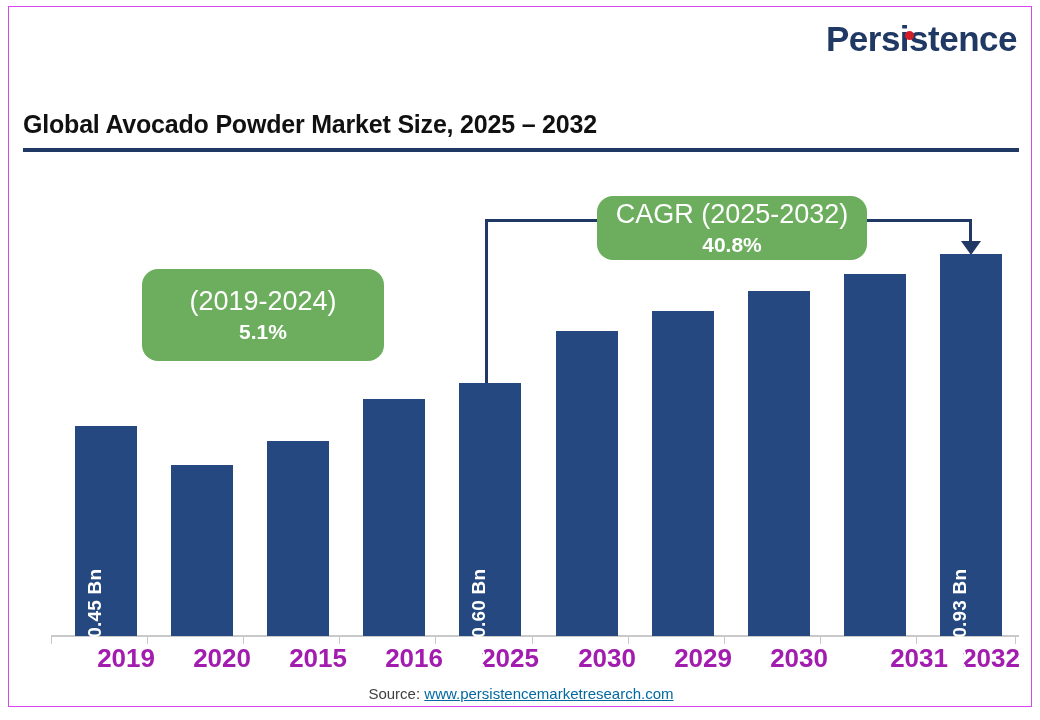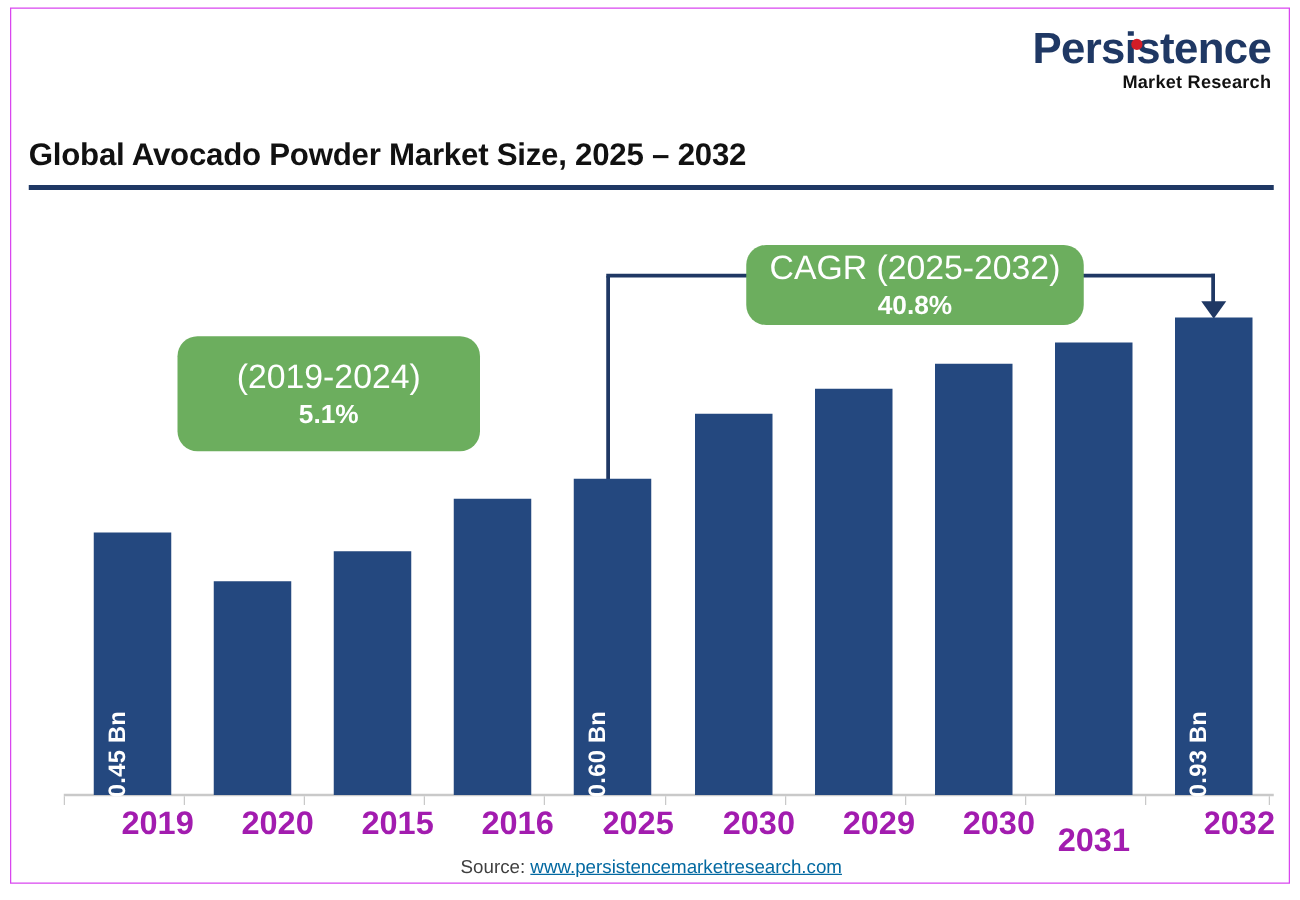--- a/index.html
+++ b/index.html
@@ -174,21 +174,20 @@
   }
 </style>
 </head>
 <body>
 
 <div id="page">
 
   <div id="logo">
     <span id="logo-main">Persistence</span>
     <span id="logo-dot"></span>
-    <span id="logo-sub">Market Research</span>
   </div>
 
   <div id="title">Global Avocado Powder Market Size, 2025 – 2032</div>
   <div id="title-rule"></div>
 
   <div id="plot">
     <div id="axis-line"></div>
 
     <div class="bar" style="left:26px;  width:62px; height:210px;">
       <span class="bar-label">US$0.45 Bn</span>
@@ -251,21 +250,21 @@
 
   <div id="xlabels">
     <span class="xlabel" style="left:8px;  width:98px;">2019</span>
     <span class="xlabel" style="left:104px; width:98px;">2020</span>
     <span class="xlabel" style="left:200px; width:98px;">2015</span>
     <span class="xlabel" style="left:296px; width:98px;">2016</span>
     <span class="xlabel" style="left:392px; width:98px;">2025</span>
     <span class="xlabel" style="left:489px; width:98px;">2030</span>
     <span class="xlabel" style="left:585px; width:98px;">2029</span>
     <span class="xlabel" style="left:681px; width:98px;">2030</span>
-    <span class="xlabel" style="left:757px; width:98px;margin-top:14px;">2031</span>
+    <span class="xlabel" style="left:801px; width:98px;">2031</span>
     <span class="xlabel" style="left:873px; width:98px;">2032</span>
   </div>
 
   <div id="source">
     <span>Source: </span><a href="#">www.persistencemarketresearch.com</a>
   </div>
 
 </div>
 
 </body></html>

